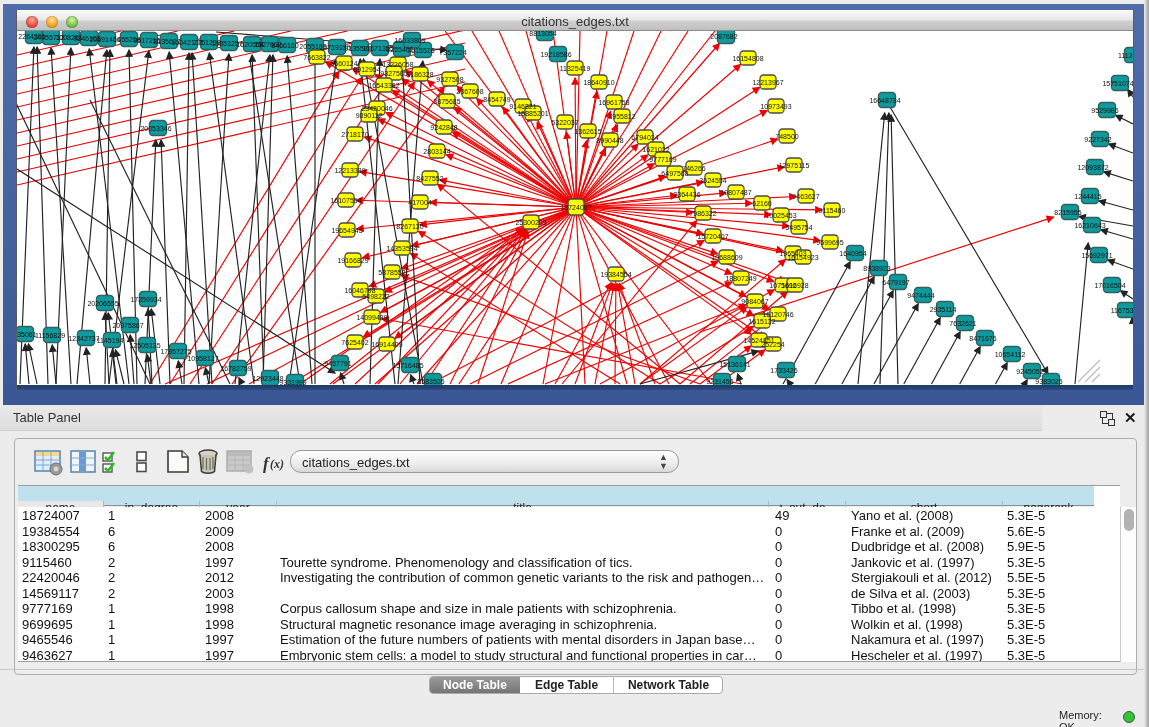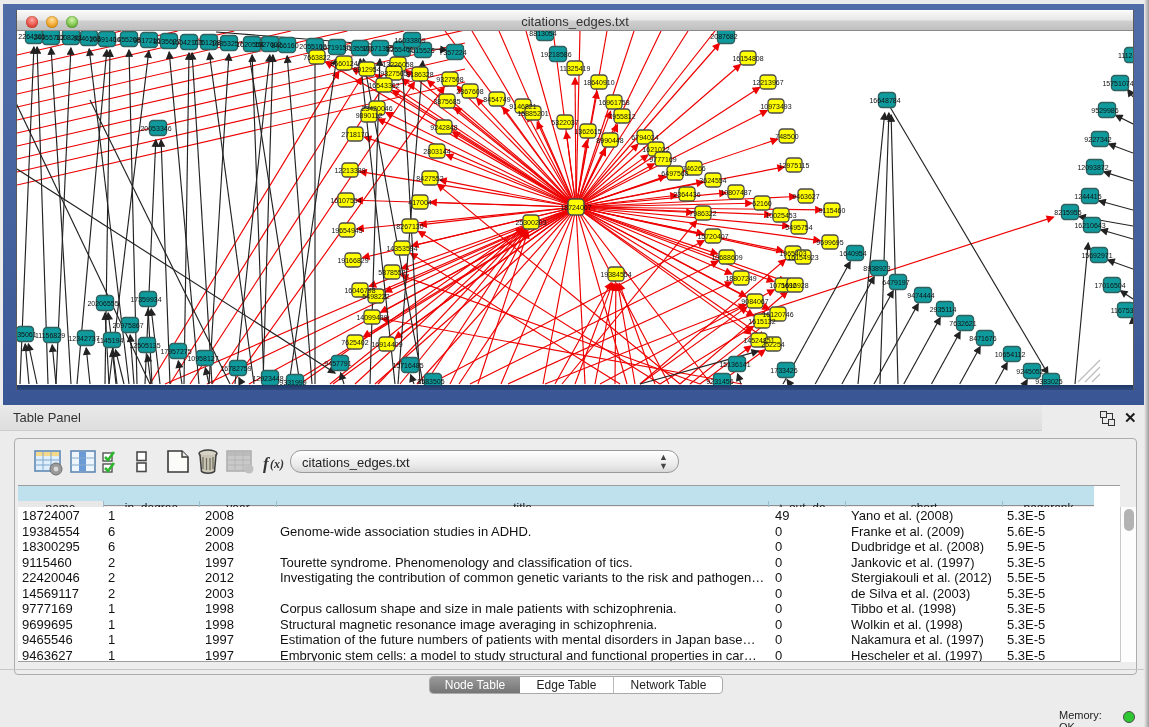--- a/index.html
+++ b/index.html
@@ -51,21 +51,21 @@
 .c3{left:262px;width:500px}
 .c4{left:757px;width:60px}
 .c5{left:833px;width:152px}
 .c6{left:989px;width:100px}
 #vsb{position:absolute;left:1105px;top:68px;width:16px;height:155px;background:#fdfdfd;border-left:1px solid #c9c9c9}
 #vsb .thumb{position:absolute;left:3px;top:2px;width:10px;height:22px;border-radius:5px;background:#b3b3b3}
 #rightpad{position:absolute;left:1079px;top:46px;width:26px;height:22px;background:#fff;border-top:1px solid #9e9e9e}
 #tabsline{position:absolute;left:0;top:669px;width:1149px;height:1px;background:#c6c6c6}
 #tabs{position:absolute;left:429px;top:676px;width:294px;height:18px;border:1px solid #a9a9a9;
   border-radius:4px;background:#fff;font-size:12px;}
-#tabs .seg{position:absolute;top:0;height:16px;text-align:center;padding-top:1px;color:#222;font-weight:normal}
+#tabs .seg{position:absolute;top:0;height:16px;text-align:center;padding-top:1px;color:#222;font-weight:bold}
 #seg1{left:0;width:90px;background:linear-gradient(180deg,#9a9a9a,#757575);color:#fff !important;
   border-radius:3px 0 0 3px;}
 #seg2{left:90px;width:93px}
 #seg3{left:183px;width:110px;border-left:1px solid #bbb}
 #status{position:absolute;left:0;top:700px;width:1016px;height:27px;font-size:11px;color:#222}
 #status span{position:absolute;left:1059px;top:9px}
 #memdot{position:absolute;left:1123px;top:711px;width:12px;height:12px;border-radius:50%;
   background:#2ec832;border:1px solid #4d4d4d}
 #appedge{position:absolute;left:1144px;top:0;width:5px;height:727px;background:linear-gradient(90deg,#ececec,#9d9d9d)}
 </style>
@@ -680,21 +680,20 @@
           <span class="c1">1</span>
           <span class="c2">2008</span>
           <span class="c4">49</span>
           <span class="c5">Yano et al. (2008)</span>
           <span class="c6">5.3E-5</span>
         </div>
 <div class="trow" style="top:15.5px">
           <span class="c0">19384554</span>
           <span class="c1">6</span>
           <span class="c2">2009</span>
-          <span class="c3">Genome-wide association studies in ADHD.</span>
           <span class="c4">0</span>
           <span class="c5">Franke et al. (2009)</span>
           <span class="c6">5.6E-5</span>
         </div>
 <div class="trow" style="top:31.0px">
           <span class="c0">18300295</span>
           <span class="c1">6</span>
           <span class="c2">2008</span>
           <span class="c4">0</span>
           <span class="c5">Dudbridge et al. (2008)</span>

